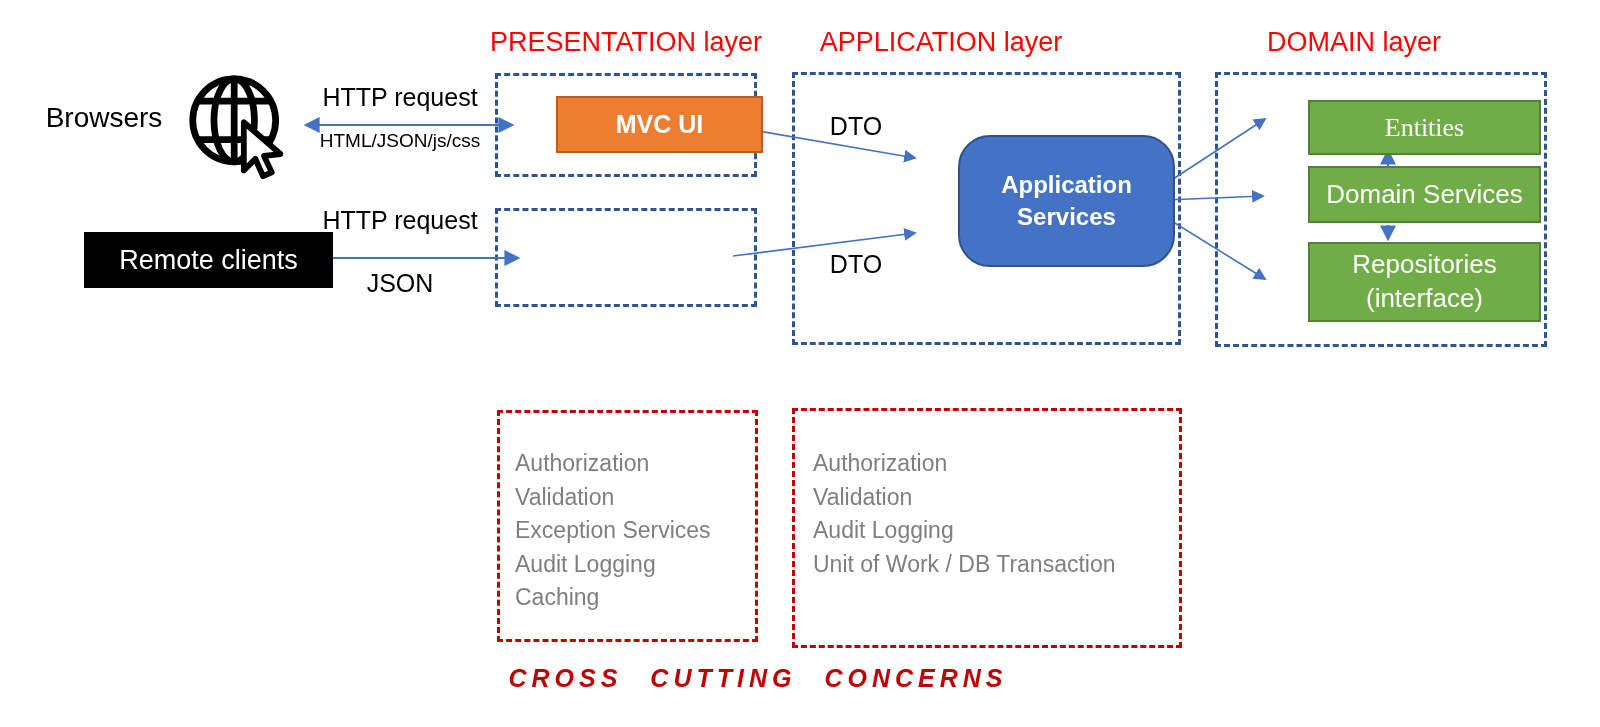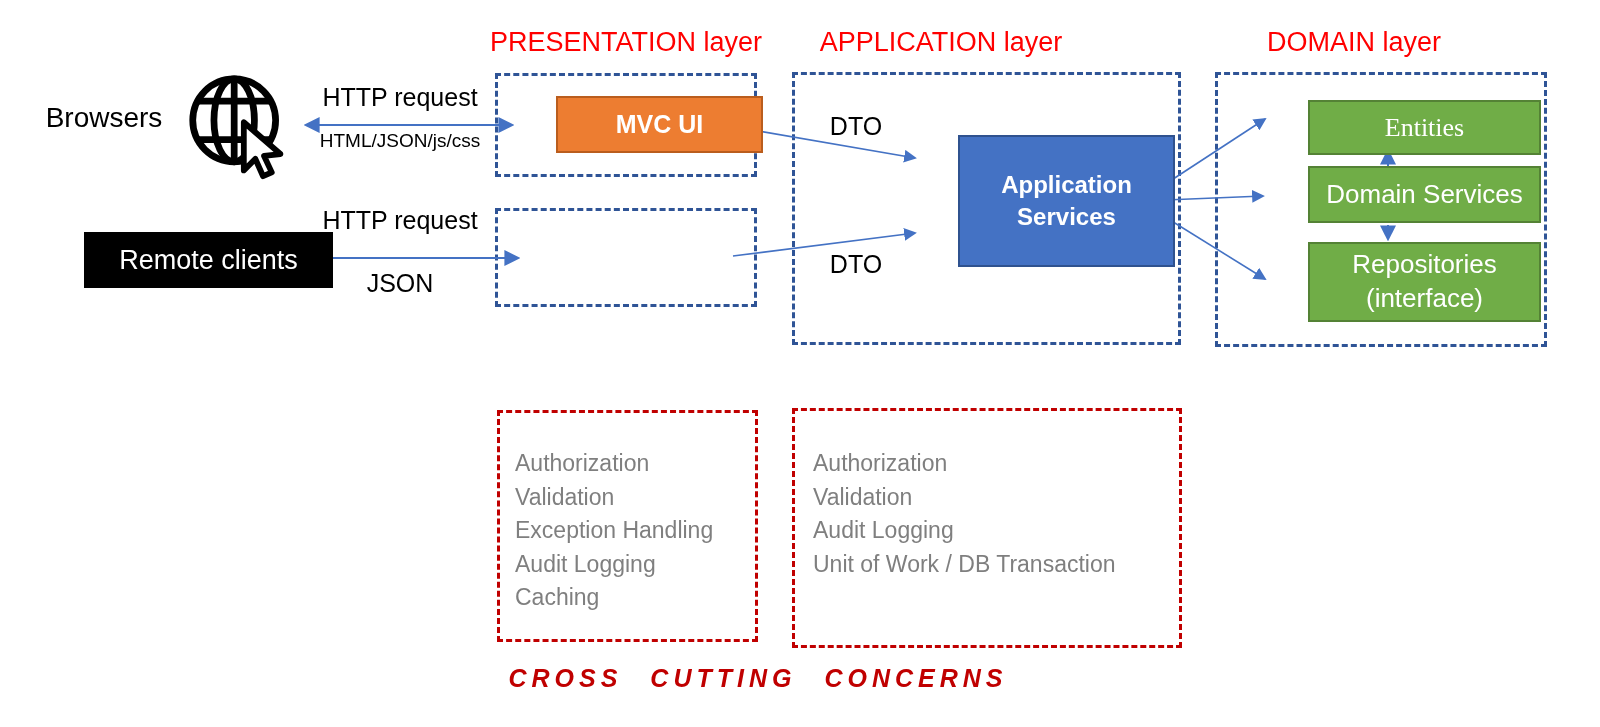--- a/index.html
+++ b/index.html
@@ -83,42 +83,42 @@
   <div class="abs black-label center" style="left:806px;top:250px;width:100px;font-size:25px;">DTO</div>
 
   <div class="abs dashed-blue" style="left:495px;top:73px;width:262px;height:104px;"></div>
   <div class="abs dashed-blue" style="left:495px;top:208px;width:262px;height:99px;"></div>
   <div class="abs dashed-blue" style="left:792px;top:72px;width:389px;height:273px;"></div>
   <div class="abs dashed-blue" style="left:1215px;top:72px;width:332px;height:275px;"></div>
 
   <div class="abs node orange" style="left:520px;top:96px;width:207px;height:57px;">
     <span>MVC UI</span>
   </div>
-  <div class="abs node bluebox center" style="left:922px;top:135px;width:217px;height:132px;">
+  <div class="abs node bluebox center" style="left:922px;top:135px;width:217px;height:132px;border-radius:32px;">
     <span>Application Services</span>
   </div>
   <div class="abs node greenbox" style="left:1272px;top:100px;width:233px;height:55px;font-family:Liberation Serif, serif;">
     <span>Entities</span>
   </div>
   <div class="abs node greenbox" style="left:1272px;top:166px;width:233px;height:57px;">
     <span>Domain Services</span>
   </div>
   <div class="abs node greenbox center" style="left:1272px;top:242px;width:233px;height:80px;flex-direction:column;justify-content:center;">
     <span>Repositories</span>
     <span>(interface)</span>
   </div>
 
 
   <div class="abs dashed-red" style="left:497px;top:410px;width:261px;height:232px;"></div>
   <div class="abs dashed-red" style="left:792px;top:408px;width:390px;height:240px;"></div>
 
   <div class="abs concerns" style="left:515px;top:447px;width:230px;">
     <div>Authorization</div>
     <div>Validation</div>
-    <div>Exception Handling</div>
+    <div>Exception Services</div>
     <div>Audit Logging</div>
     <div>Caching</div>
   </div>
   <div class="abs concerns" style="left:813px;top:447px;width:360px;">
     <div>Authorization</div>
     <div>Validation</div>
     <div>Audit Logging</div>
     <div>Unit of Work / DB Transaction</div>
   </div>
 

